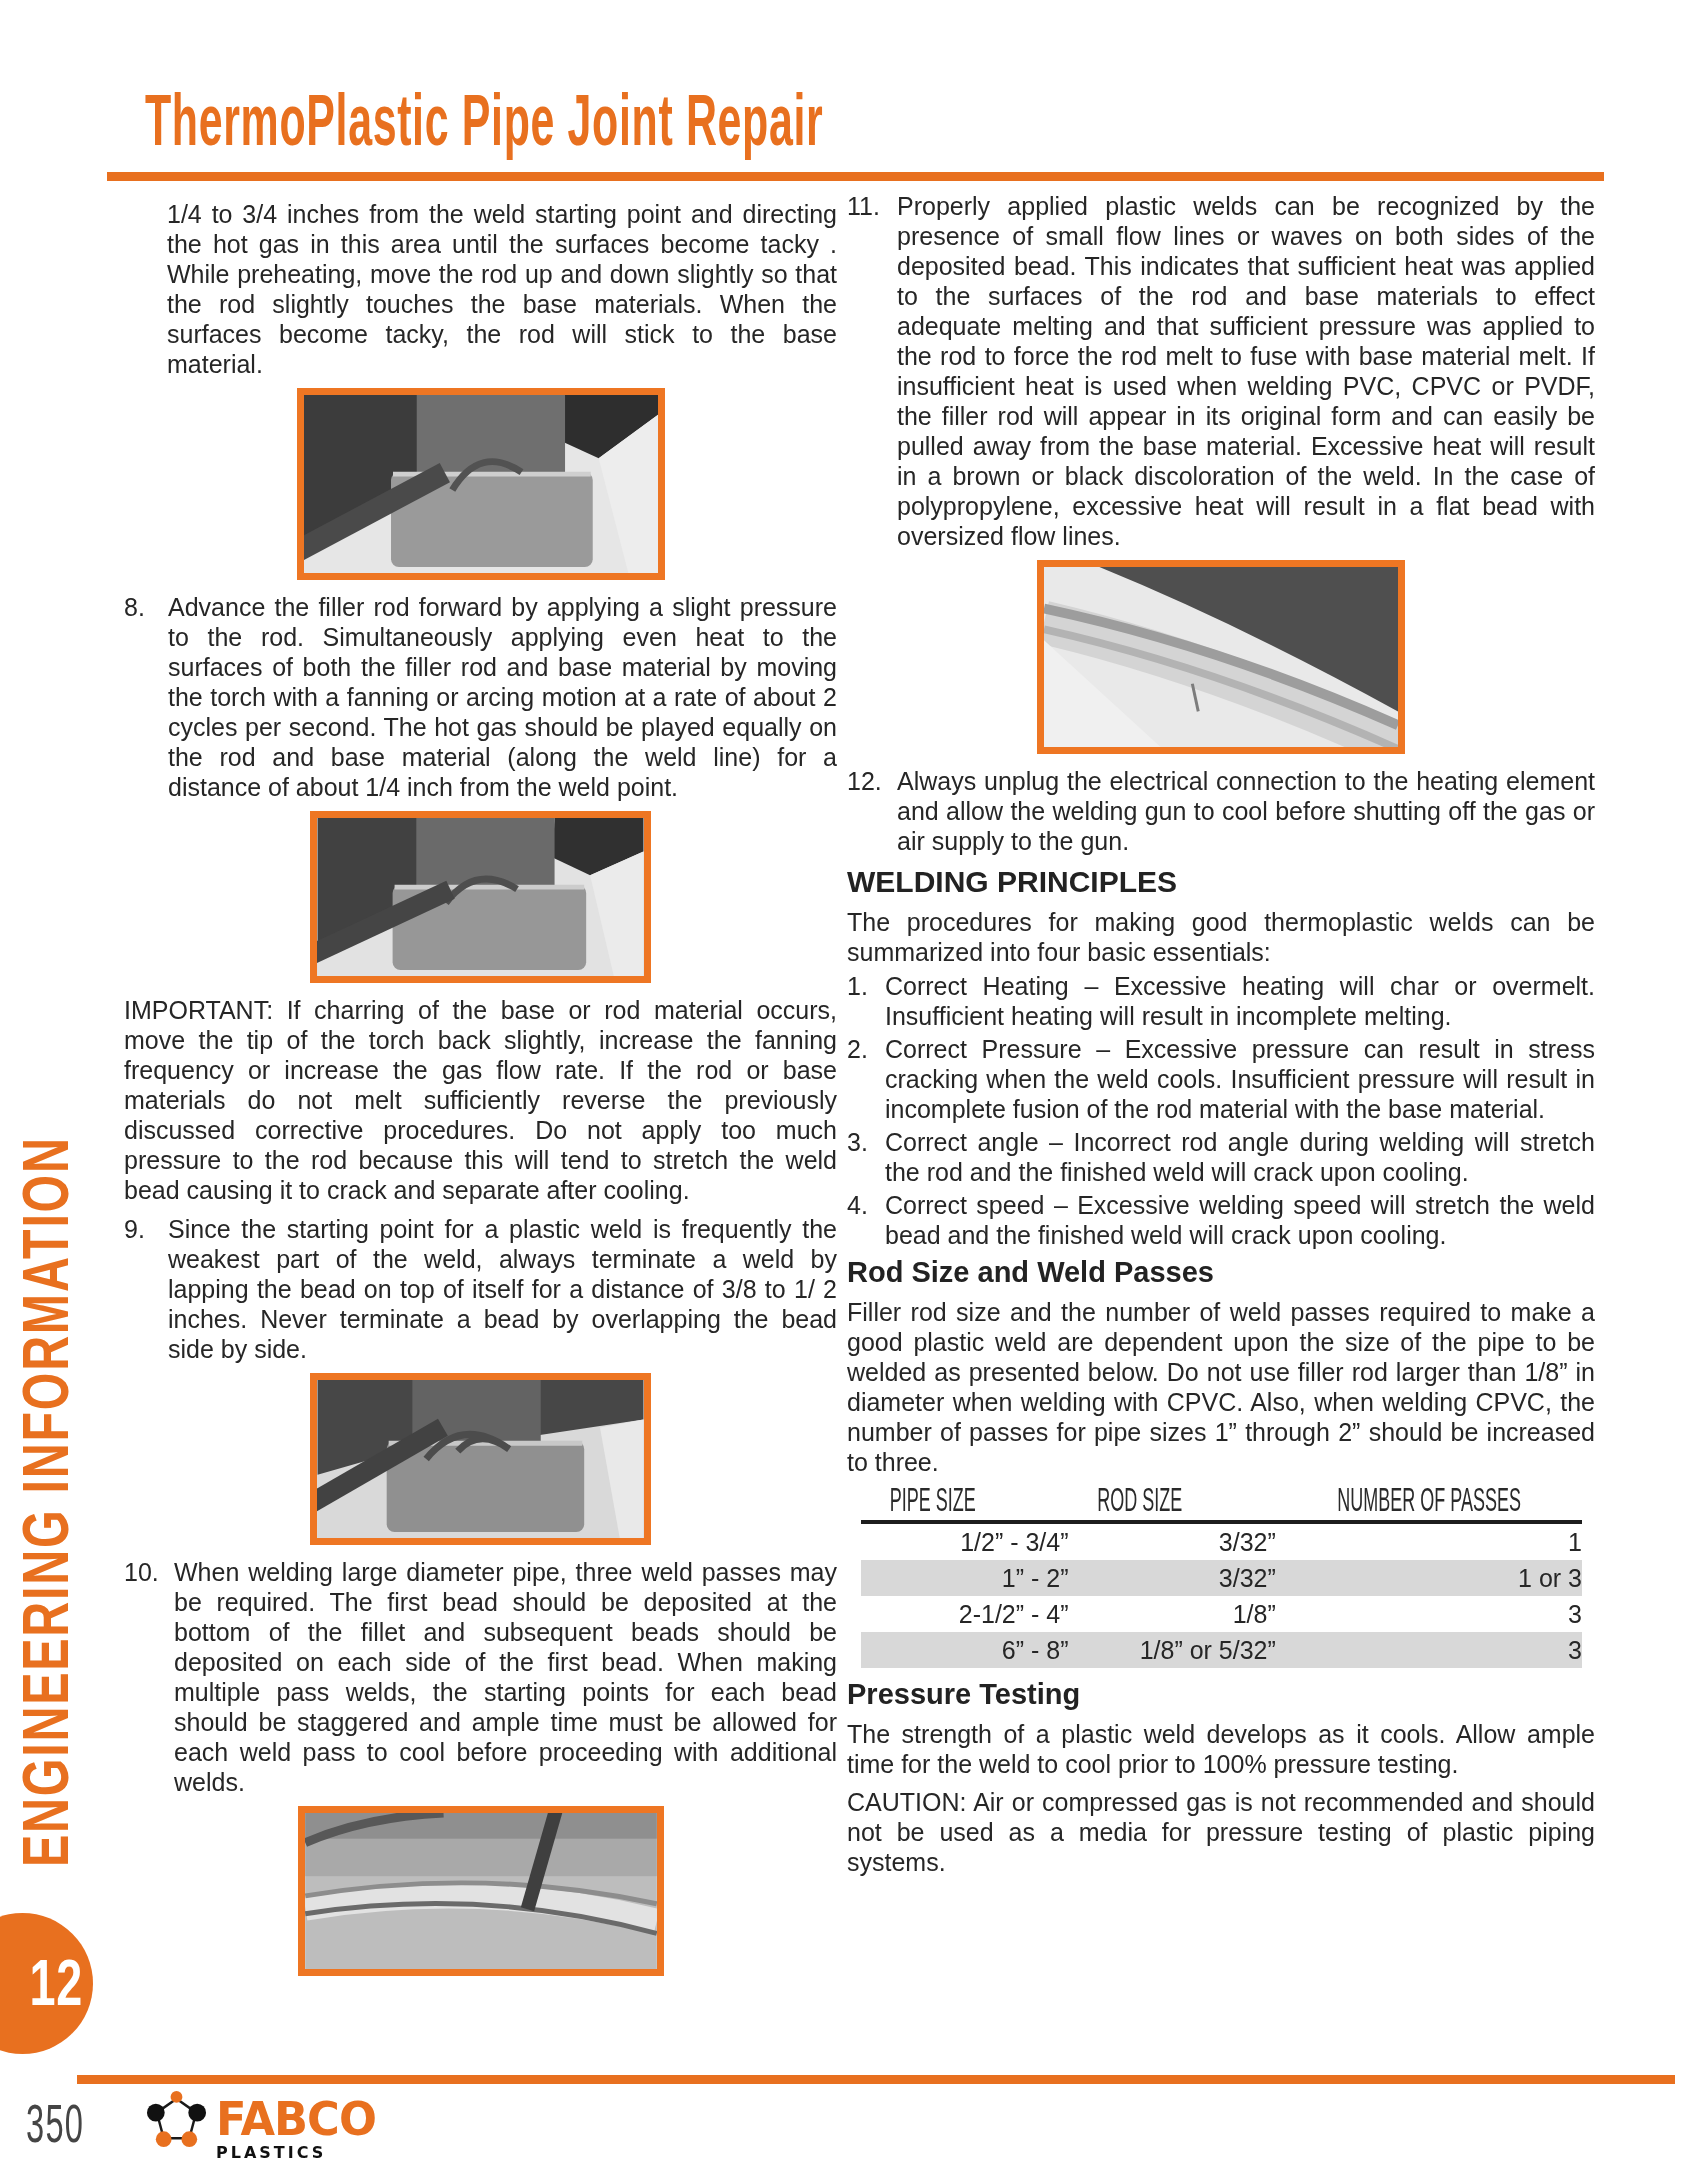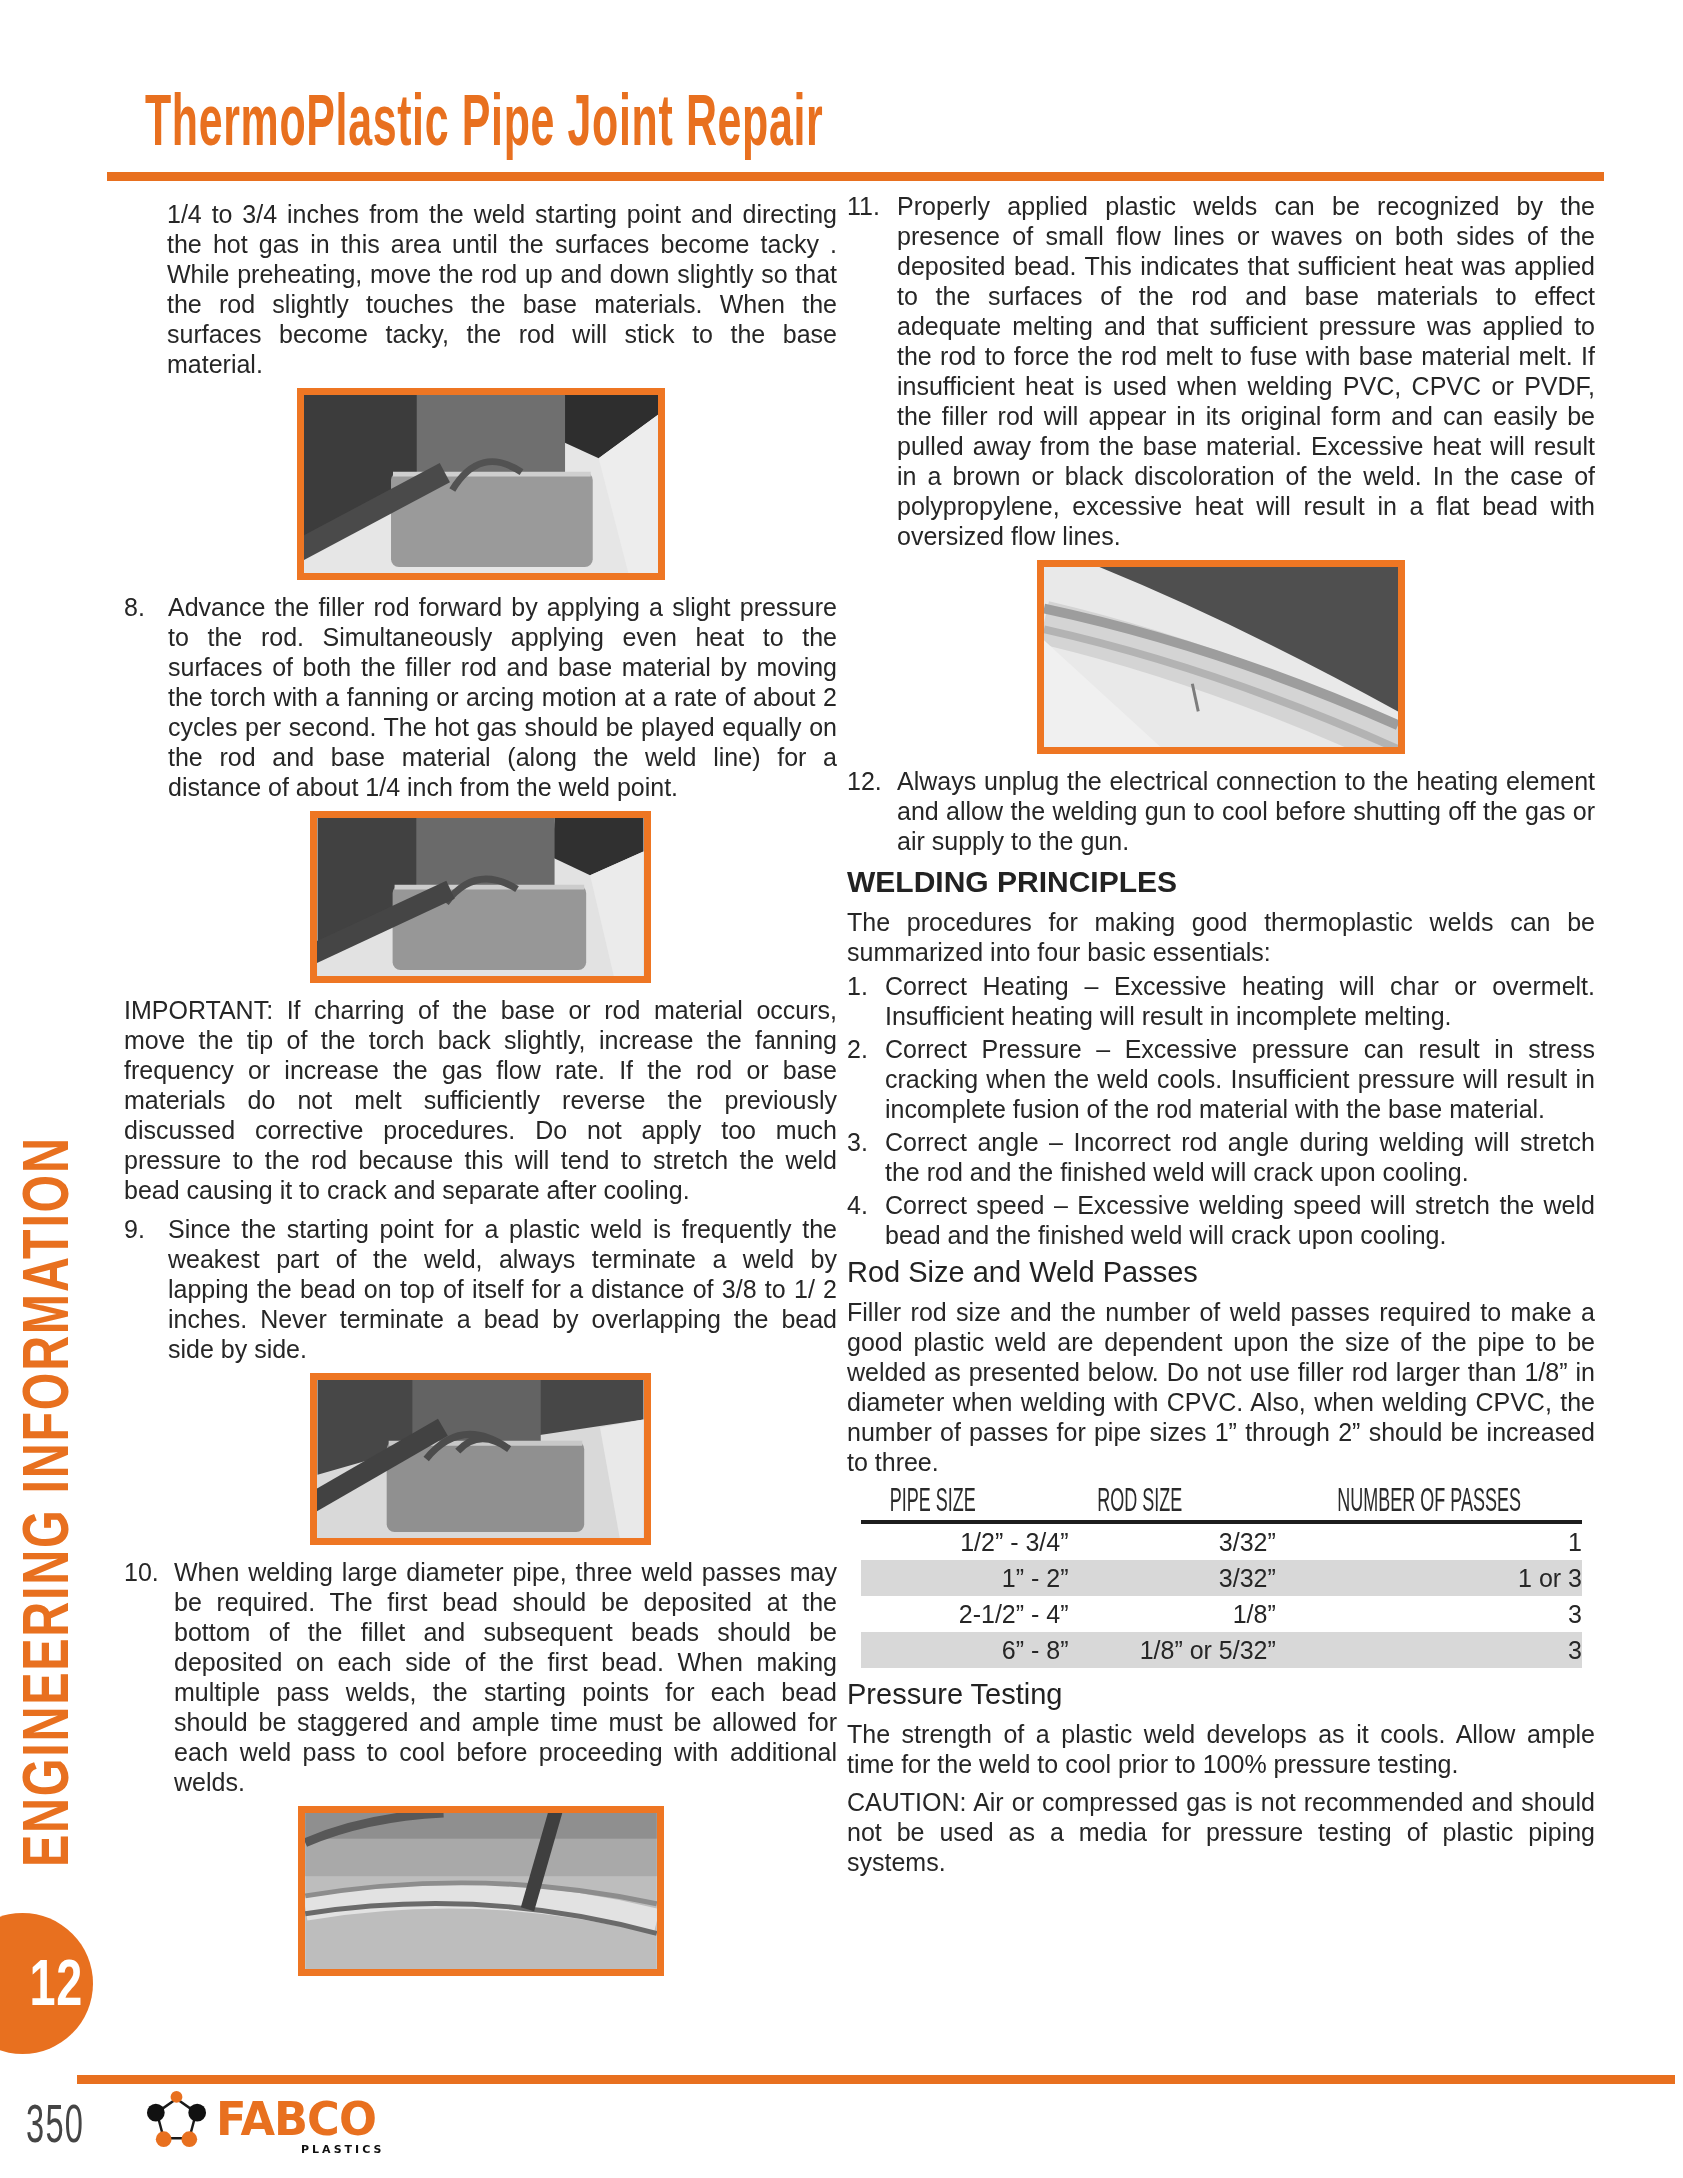--- a/index.html
+++ b/index.html
@@ -35,21 +35,21 @@
   #col-right{left:847px;width:748px;}
   .para{margin:8px 0 9px 0;}
   .indented{padding-left:43px;}
   .item{display:flex;margin:0 0 9px 0;}
   .item .num{flex:0 0 44px;text-align:left;}
   .item .num.w50{flex:0 0 50px;}
   .item .num.w36{flex:0 0 38px;}
   .item .txt{flex:1;text-align:justify;}
   .plist .item{margin-bottom:3px;}
   h2{font-size:30px;line-height:34px;margin:4px 0 5px 0;font-weight:bold;color:#222;text-align:left;letter-spacing:0;}
-  h3{font-size:29px;line-height:33px;margin:6px 0 4px 0;font-weight:normal;color:#222;text-align:left;}
+  h3{font-size:29px;line-height:33px;margin:6px 0 4px 0;font-weight:bold;color:#222;text-align:left;}
   
   .photo{border:7px solid #ee7623;margin:6px auto 12px auto;display:block;background:#ddd;}
   .photo svg{display:block;}
   
   table.passes{border-collapse:collapse;width:721px;margin:6px 0 10px 14px;}
   table.passes th{border-bottom:4px solid #1d1d1d;padding:2px 0 4px 0;font-weight:normal;}
   table.passes .cth{display:inline-block;transform:scaleX(0.6) scaleY(1.1);transform-origin:center;
     font-size:30px;letter-spacing:0;color:#2a2a2a;white-space:nowrap;}
   table.passes td{font-size:25px;line-height:30px;text-align:right;padding:3px 0;}
   table.passes tr.shade td{background:#d8d8d8;}
@@ -59,22 +59,22 @@
   .page-num{
     position:absolute;left:26px;top:2097px;font-size:51px;line-height:51px;color:#454545;
     transform:scaleX(0.64) scaleY(1.05);transform-origin:left top;letter-spacing:2px;
   }
   .logo{position:absolute;left:145px;top:2087px;display:flex;align-items:flex-start;}
   .logo .word{
     font-family:"DejaVu Sans",sans-serif;font-weight:bold;font-size:47px;line-height:47px;
     color:var(--orange);letter-spacing:-1px;transform:scaleX(0.95);transform-origin:left top;
   }
   .logo .sub{
-    font-family:"DejaVu Sans",sans-serif;font-weight:bold;font-size:11px;letter-spacing:3px;
-    color:#101010;text-align:right;margin-top:1px;
+    font-family:"DejaVu Sans",sans-serif;font-weight:bold;font-size:16px;letter-spacing:3px;
+    color:#101010;margin-top:1px;
   }
   .logo .texts{display:flex;flex-direction:column;margin-left:8px;margin-top:8px;}
   .website{
     position:absolute;left:0;top:2105px;width:1683px;text-align:center;
   }
   .website span{
     display:inline-block;font-weight:bold;font-size:34px;color:#1e1e1e;
     transform:scaleX(0.78) scaleY(1.05);transform-origin:center top;letter-spacing:0.5px;
   }
   :root{--orange:#e8701f;}

